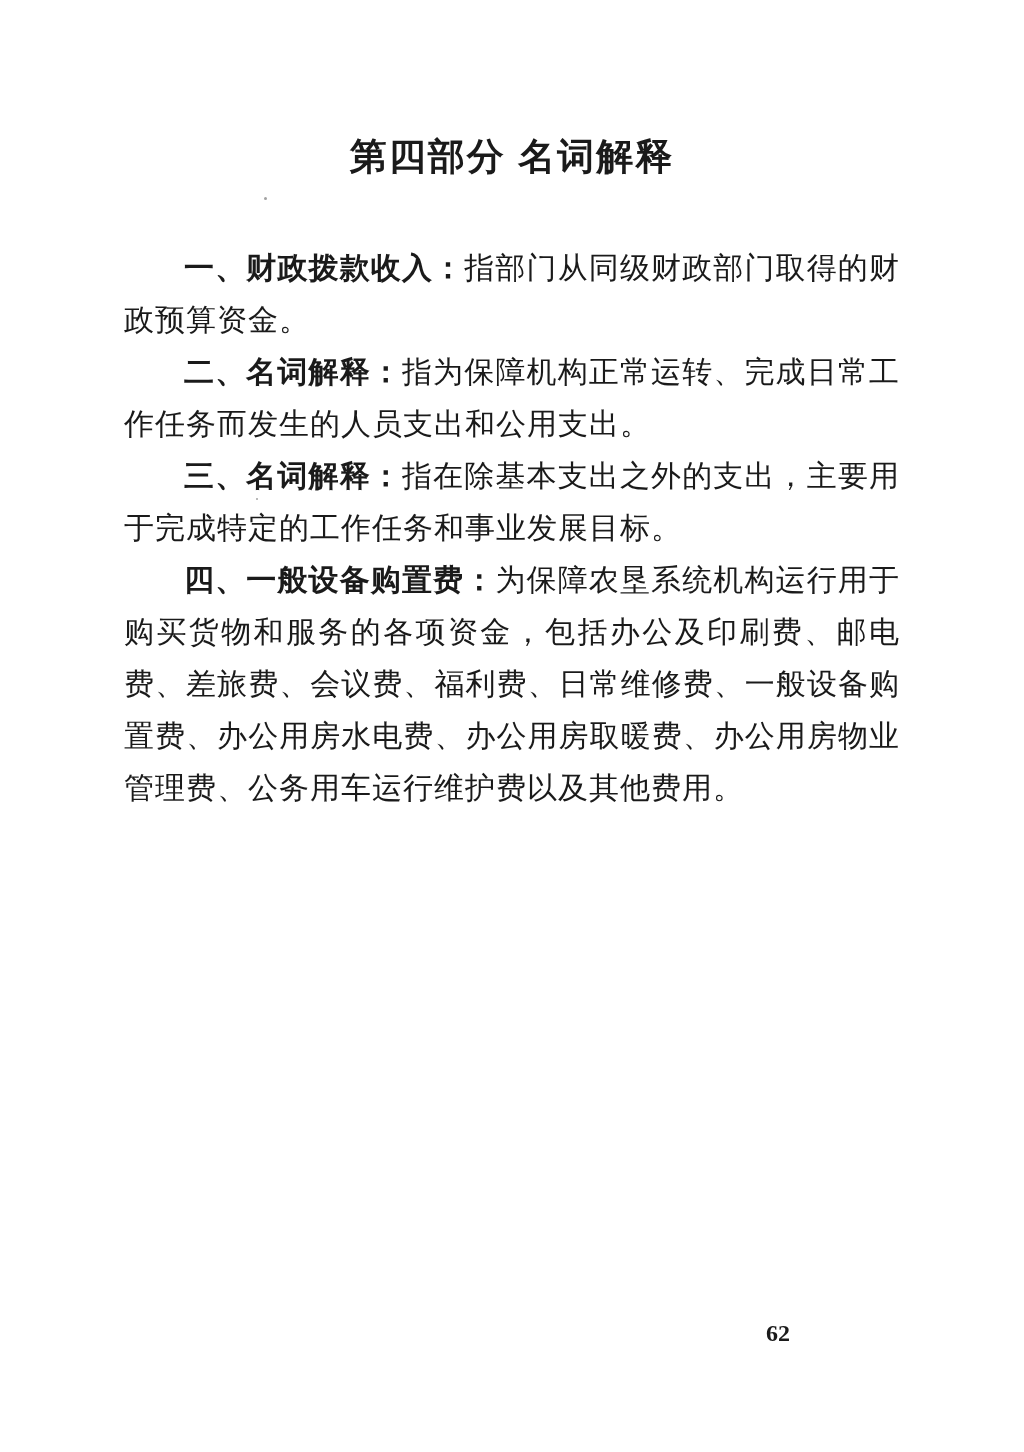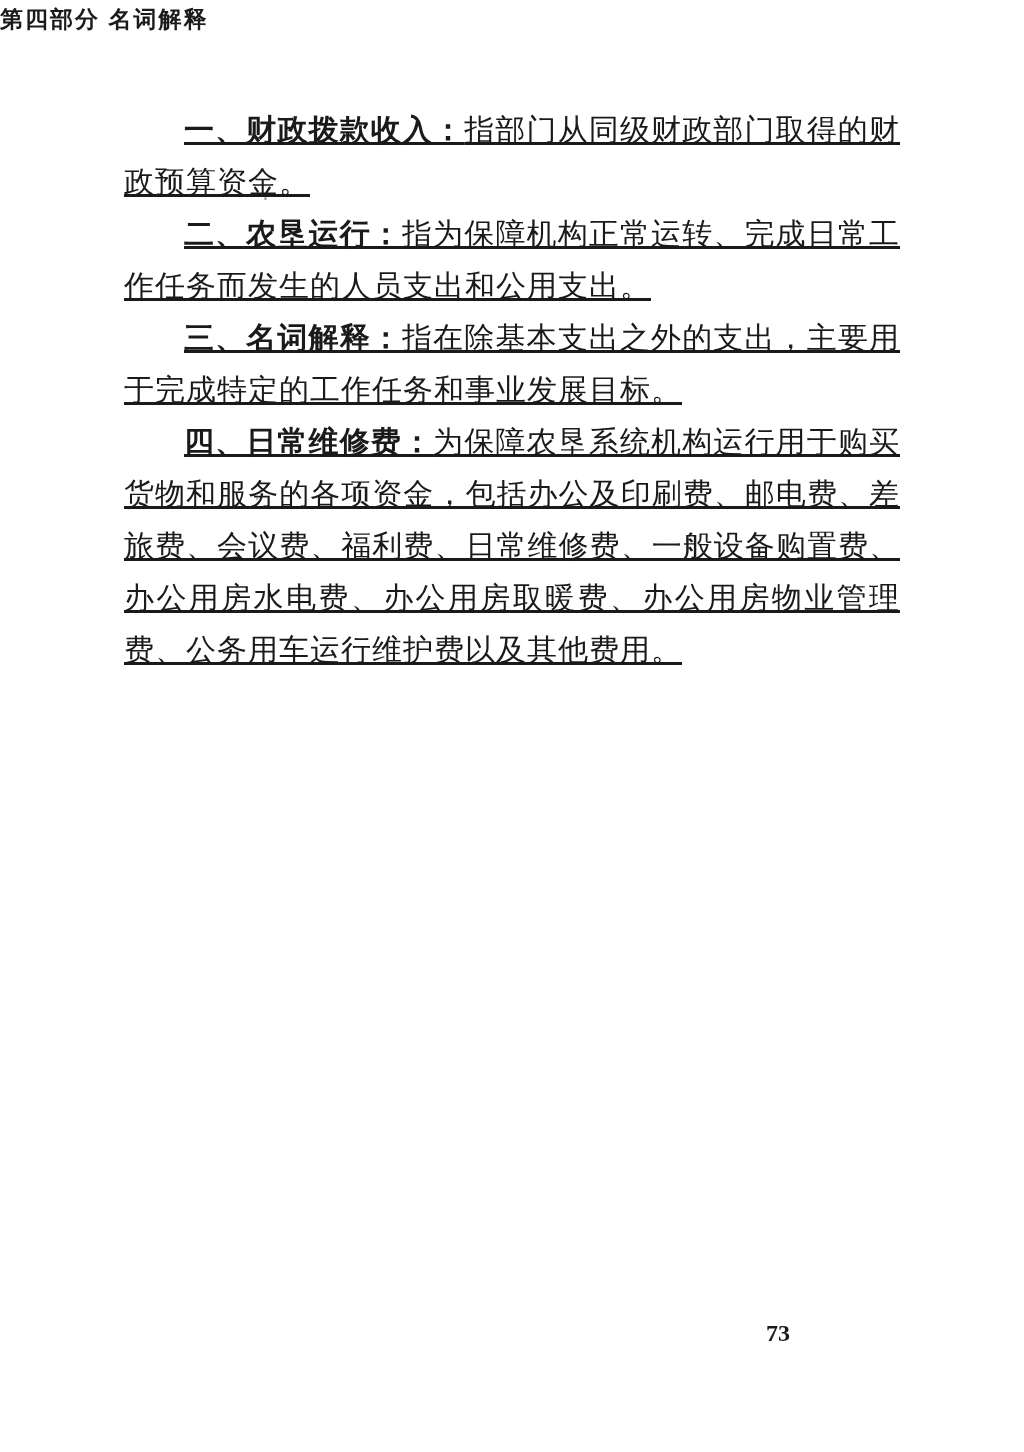--- a/index.html
+++ b/index.html
@@ -12,34 +12,35 @@
     position: relative;
     width: 1024px;
     height: 1452px;
     margin: 0 auto;
     background: var(--background, #ffffff);
     color: var(--text, #1a1a1a);
     overflow: hidden;
     font-family: "Liberation Serif", serif;
   }
   .doc-title {
+    padding-top: 138px;
+    text-align: center;
     font-family: "Liberation Sans", sans-serif;
     font-weight: 700;
-    font-size: 23px;
+    font-size: 37px;
     line-height: 38px;
     letter-spacing: 2px;
   }
   .doc-body {
     width: 776px;
     margin: 66px auto 0 auto;
     font-size: 30px;
     line-height: 52px;
     text-align: justify;
     text-justify: inter-character;
-    text-decoration: underline;
   }
   .para {
     text-indent: 2em;
     letter-spacing: 1px;
   }
   .term {
     font-family: "Liberation Sans", sans-serif;
     font-weight: 700;
   }
   .page-number {
@@ -63,27 +64,27 @@
 <body>
 
 <div class="page">
 
   <h1 class="doc-title">第四部分 名词解释</h1>
 
   <div class="doc-body">
 
     <p class="para"><span class="term">一、财政拨款收入：</span><span>指部门从同级财政部门取得的财政预算资金。</span></p>
 
-    <p class="para"><span class="term">二、农垦运行：</span><span>指为保障机构正常运转、完成日常工作任务而发生的人员支出和公用支出。</span></p>
+    <p class="para"><span class="term">二、名词解释：</span><span>指为保障机构正常运转、完成日常工作任务而发生的人员支出和公用支出。</span></p>
 
     <p class="para"><span class="term">三、名词解释：</span><span>指在除基本支出之外的支出，主要用于完成特定的工作任务和事业发展目标。</span></p>
 
-    <p class="para"><span class="term">四、日常维修费：</span><span>为保障农垦系统机构运行用于购买货物和服务的各项资金，包括办公及印刷费、邮电费、差旅费、会议费、福利费、日常维修费、一般设备购置费、办公用房水电费、办公用房取暖费、办公用房物业管理费、公务用车运行维护费以及其他费用。</span></p>
+    <p class="para"><span class="term">四、一般设备购置费：</span><span>为保障农垦系统机构运行用于购买货物和服务的各项资金，包括办公及印刷费、邮电费、差旅费、会议费、福利费、日常维修费、一般设备购置费、办公用房水电费、办公用房取暖费、办公用房物业管理费、公务用车运行维护费以及其他费用。</span></p>
 
 
   </div>
 
-  <div class="page-number">73</div>
+  <div class="page-number">62</div>
 
   <div class="speck speck-1"></div>
   <div class="speck speck-2"></div>
 
 </div>
 
 </body></html>

